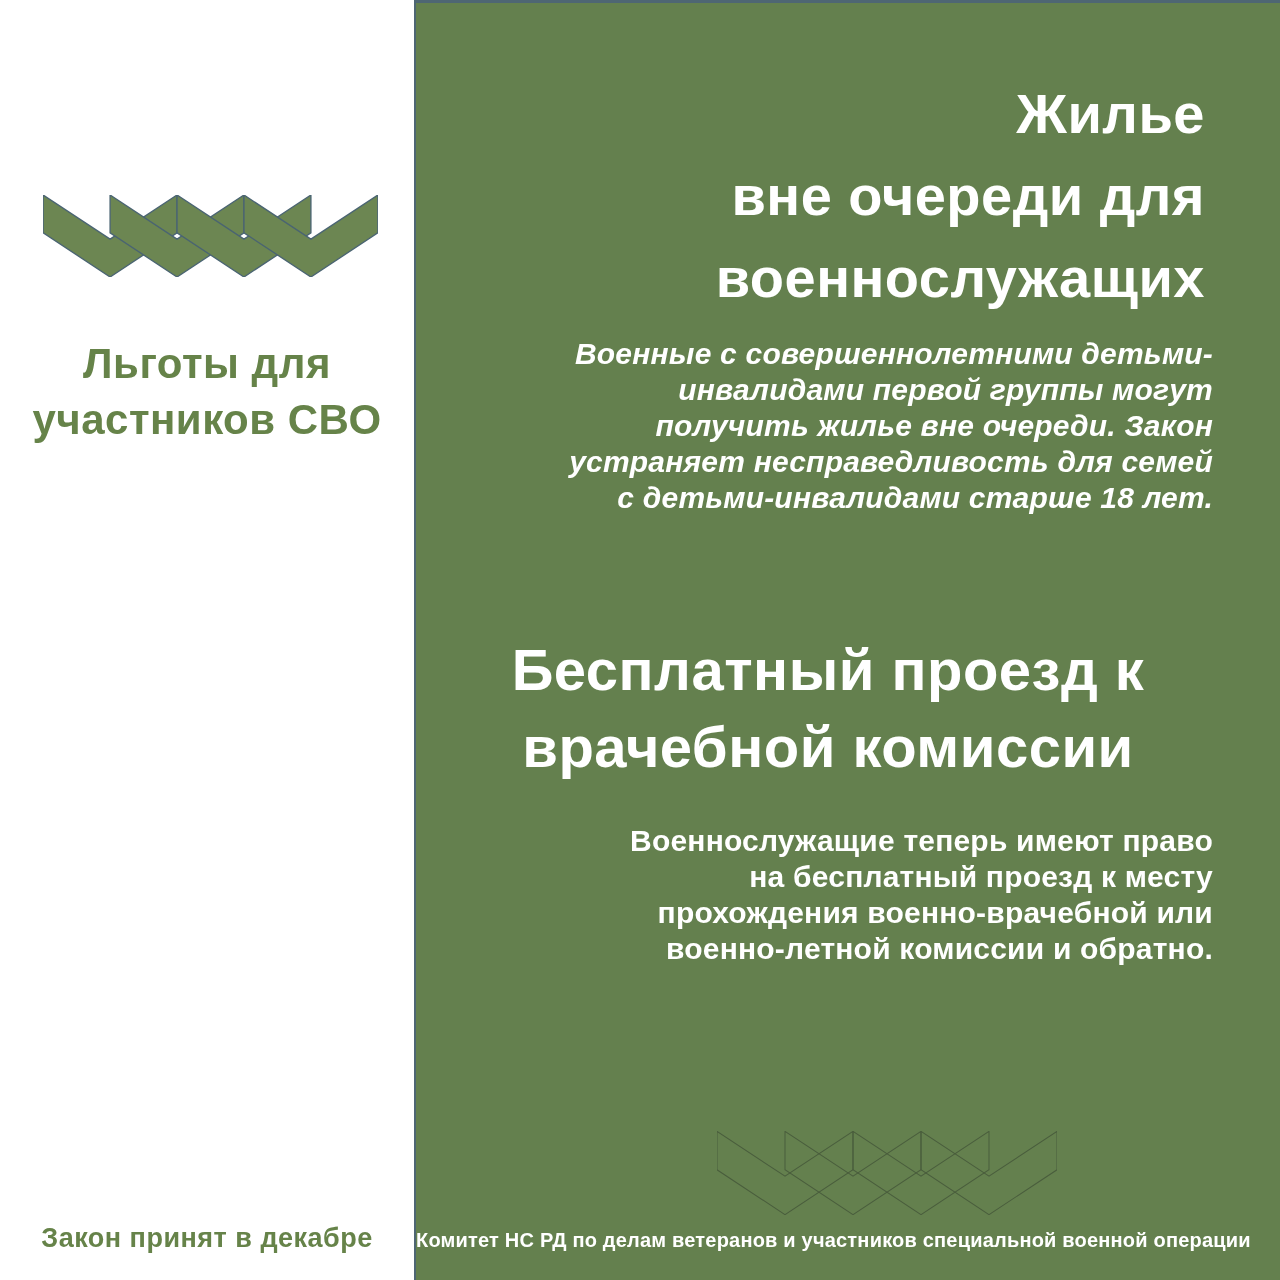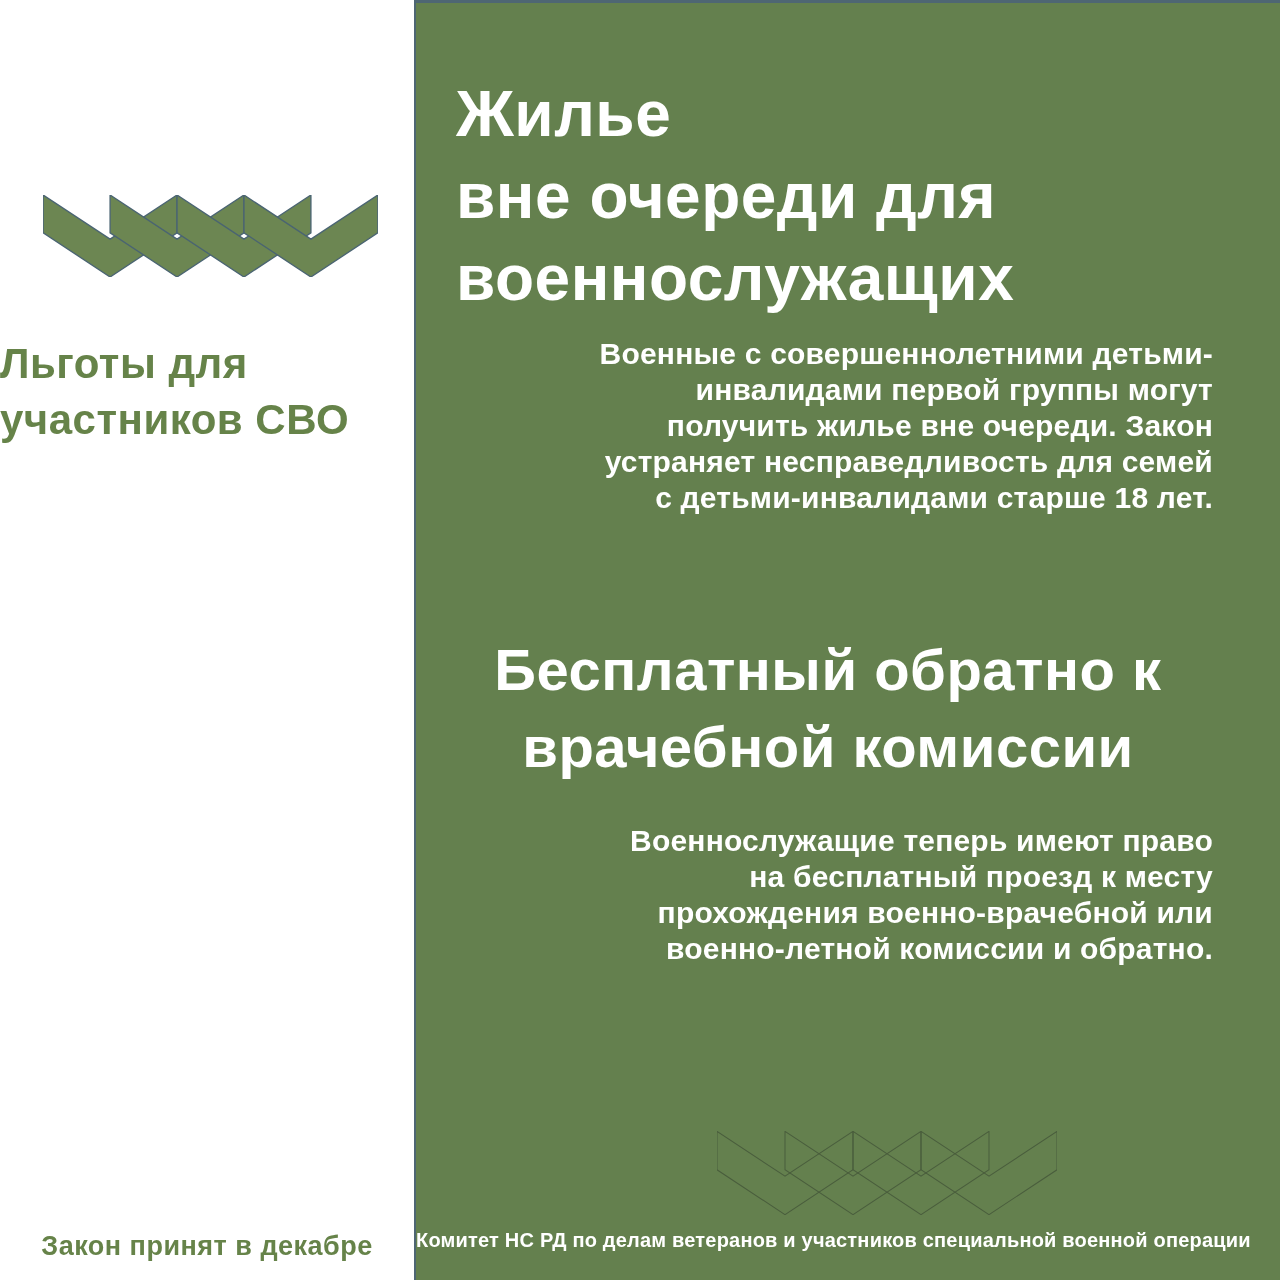--- a/index.html
+++ b/index.html
@@ -15,47 +15,47 @@
   *{margin:0;padding:0;box-sizing:border-box;}
   html,body{width:1280px;height:1280px;}
   body{font-family:"Liberation Sans","DejaVu Sans",sans-serif;background:#fff;overflow:hidden;}
   .page{position:relative;width:1280px;height:1280px;background:var(--left-bg);}
 
   
   .left-col{position:absolute;left:0;top:0;width:414px;height:1280px;background:var(--left-bg);}
   .logo-top{position:absolute;left:43px;top:195px;width:335px;height:82px;}
   .left-title{
     position:absolute;left:0;top:336px;width:414px;
-    font-weight:bold;font-size:42px;line-height:56px;
+    text-align:center;font-weight:bold;font-size:42px;line-height:56px;
     color:var(--text-green);white-space:pre-line;letter-spacing:.5px;
   }
   .left-note{
     position:absolute;left:0;top:1222px;width:414px;
     text-align:center;font-weight:bold;font-size:27px;line-height:32px;
-    color:var(--text-green);letter-spacing:.5px;margin-top:8px;
+    color:var(--text-green);letter-spacing:.5px;
   }
 
   
   .green-panel{
     position:absolute;left:414px;top:0;width:866px;height:1280px;
     background:var(--panel-green);
     border-top:3px solid var(--border-slate);
     border-left:2px solid var(--border-slate);
   }
   .h1{
     position:absolute;right:75px;left:40px;top:70px;
-    font-weight:bold;font-size:64px;line-height:82px;
+    text-align:right;font-weight:bold;font-size:56px;line-height:82px;
     color:var(--text-white);white-space:pre-line;letter-spacing:.5px;
   }
   .body-text{
     position:absolute;right:67px;left:60px;
     text-align:right;font-weight:bold;font-size:30px;line-height:36px;
     color:var(--text-white);white-space:pre-line;letter-spacing:.2px;
   }
-  .body-1{top:333px;}
+  .body-1{top:333px;font-style:italic;}
   .h2{
     position:absolute;left:0;right:40px;top:628px;
     text-align:center;font-weight:bold;font-size:58px;line-height:77px;
     color:var(--text-white);white-space:pre-line;letter-spacing:.5px;
   }
   .body-2{top:820px;text-align:right;}
   .logo-bottom{position:absolute;left:301px;top:1128px;width:340px;height:84px;opacity:.9;}
   .panel-footer{
     position:absolute;left:0;right:0;top:1222px;
     text-align:left;font-weight:bold;font-size:20px;line-height:30px;
@@ -87,21 +87,21 @@
   <main class="green-panel">
     <h1 class="h1">Жилье
 вне очереди для
 военнослужащих</h1>
     <p class="body-text body-1">Военные с совершеннолетними детьми-
 инвалидами первой группы могут
 получить жилье вне очереди. Закон
 устраняет несправедливость для семей
 с детьми-инвалидами старше 18 лет.</p>
 
-    <h2 class="h2">Бесплатный обратно к
+    <h2 class="h2">Бесплатный проезд к
 врачебной комиссии</h2>
     <p class="body-text body-2">Военнослужащие теперь имеют право
 на бесплатный проезд к месту
 прохождения военно-врачебной или
 военно-летной комиссии и обратно.</p>
 
     <div class="logo-bottom">
       <svg viewBox="0 0 1000 245" preserveAspectRatio="xMidYMid meet" aria-hidden="true">
         <g fill="none" stroke="var(--outline-stroke)" stroke-width="3" stroke-linejoin="miter">
           <path d="M0 0 L200 132 L400 0 L400 113 L200 245 L0 113 Z"></path>

